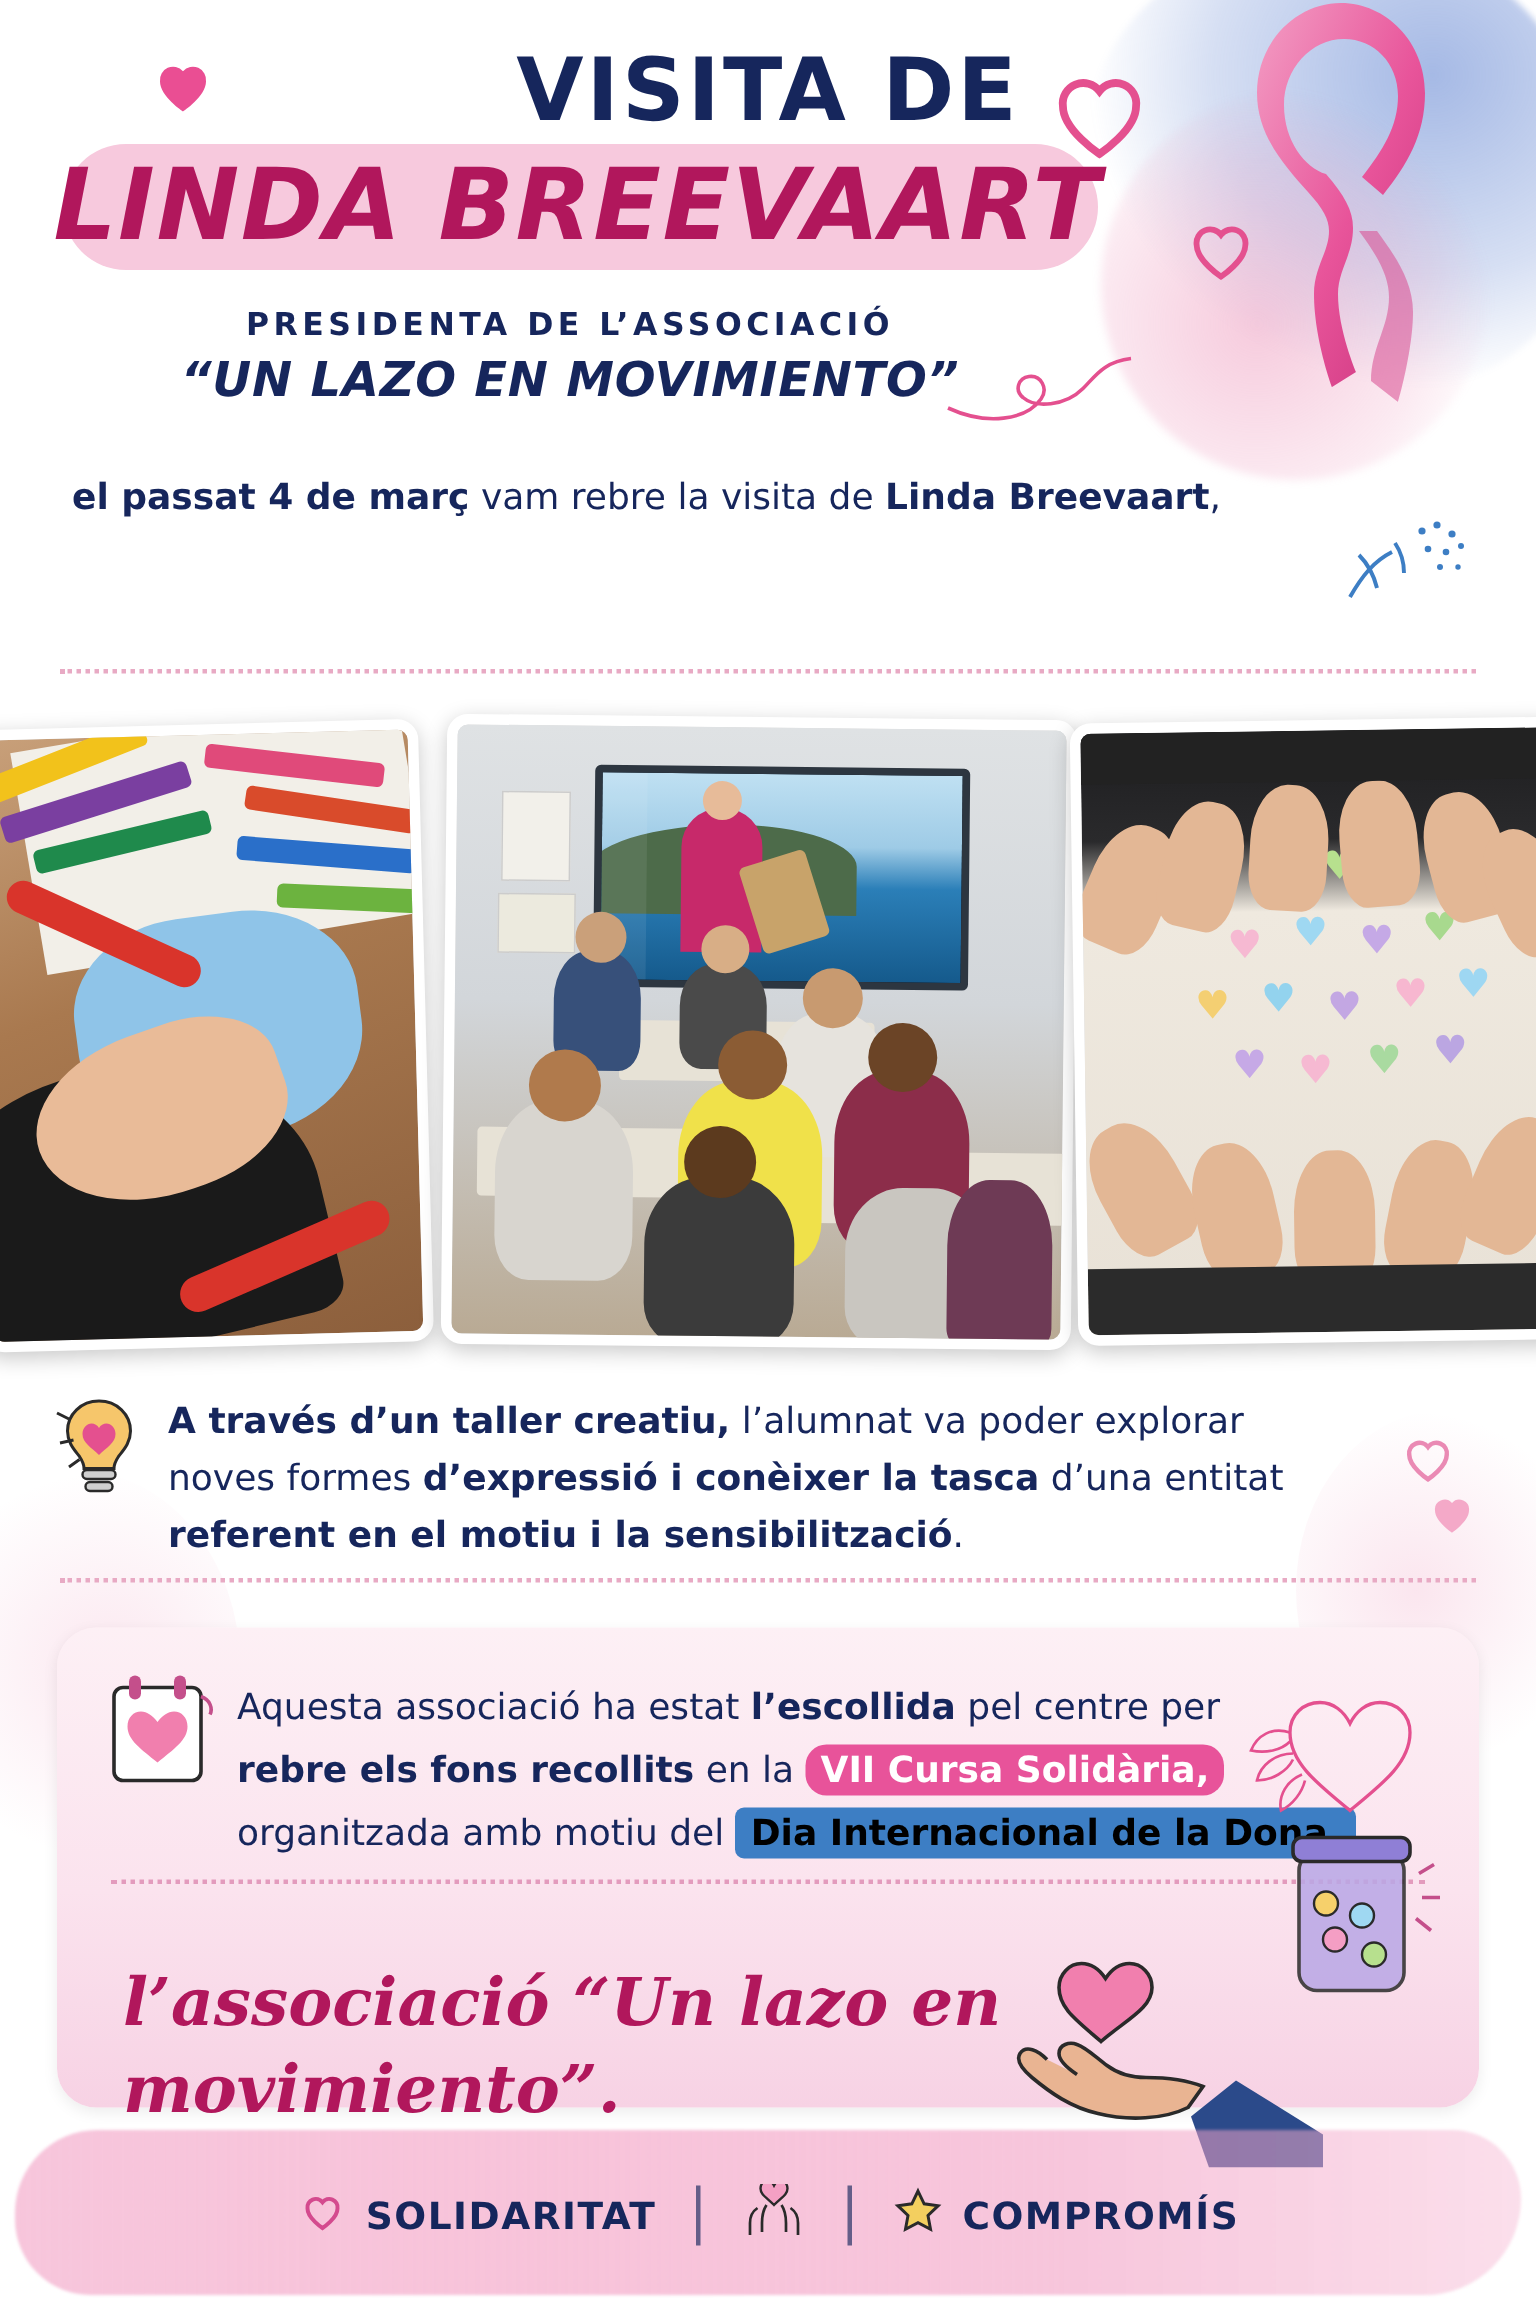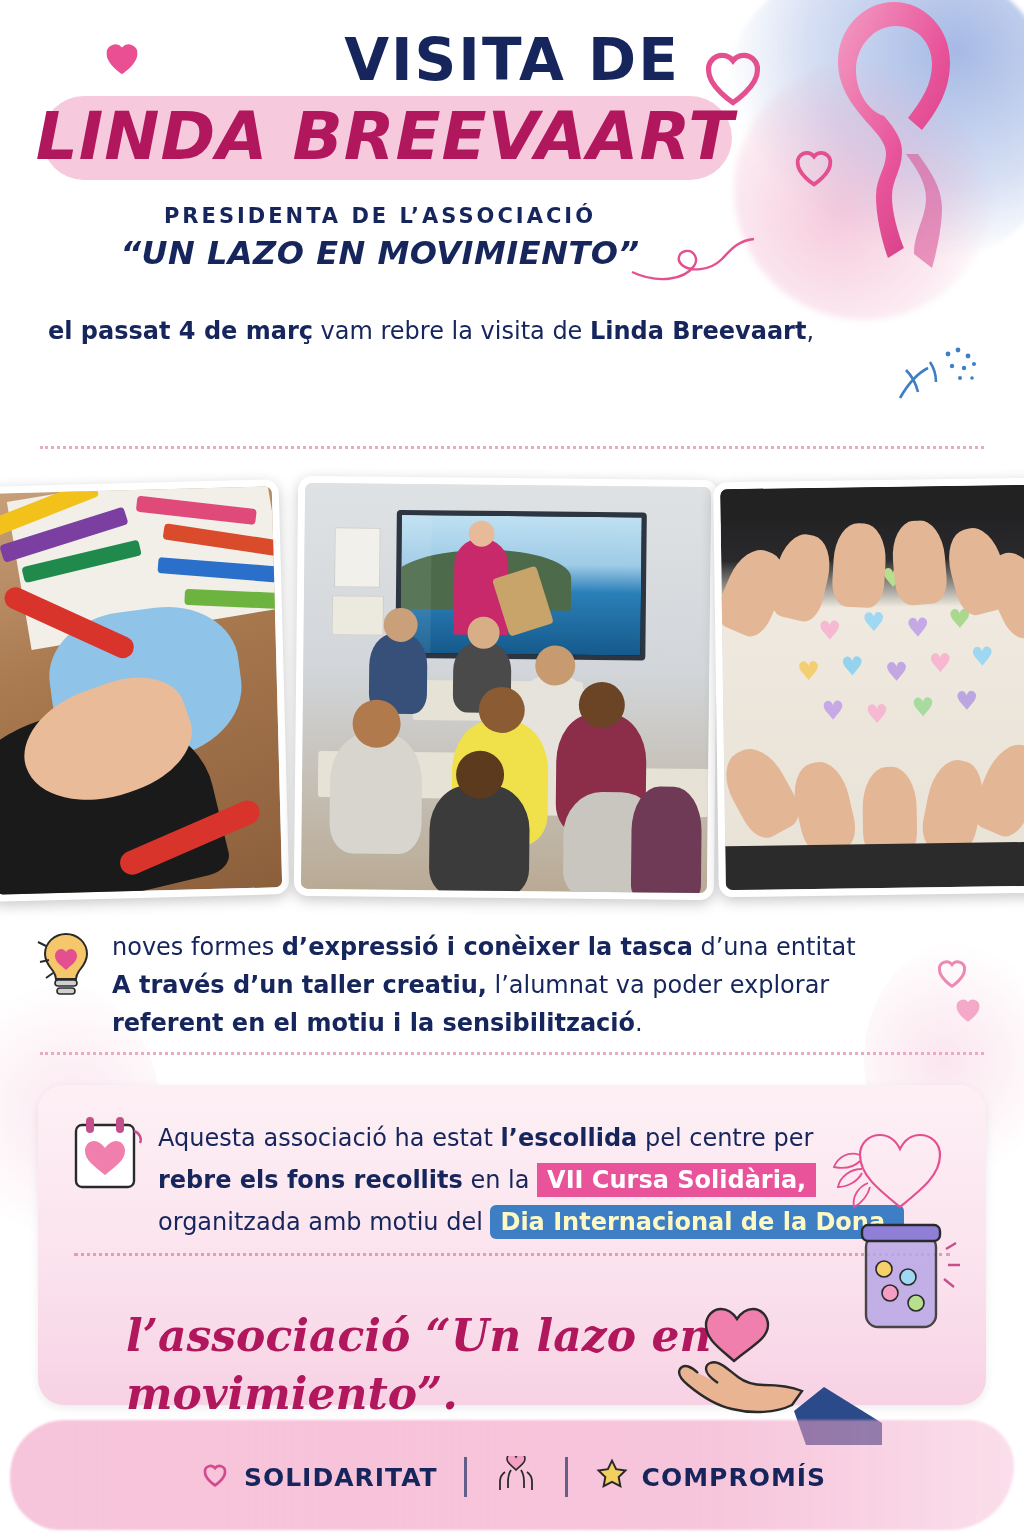--- a/index.html
+++ b/index.html
@@ -158,41 +158,41 @@
     position: absolute; top: 1085px; left: 38px; width: 948px; height: 320px;
     background: linear-gradient(180deg,#fdf0f5 0%, #fbe3ee 55%, #f7d2e4 100%);
     border-radius: 26px;
     box-shadow: 0 3px 10px rgba(0,0,0,.08);
   }
   .card-text {
     position: absolute; top: 32px; left: 120px; width: 780px;
     font-size: 24px; line-height: 42px; color: #16265c;
   }
   .hl-pink {
-    background:#e8539a; color:#fff; font-weight:bold; padding:3px 10px; border-radius:0;
+    background:#e8539a; color:#fff; font-weight:bold; padding:3px 10px; border-radius:14px;
   }
   .hl-blue {
-    background:#3d7ec4; color:#fef9c3; font-weight:bold; padding:3px 10px; border-radius:6px;
+    background:#3d7ec4; color:#000000; font-weight:bold; padding:3px 10px; border-radius:6px;
   }
   .note-icon { position:absolute; top: 28px; left: 30px; width: 76px; height: 80px; }
 
   .card-divider {
     position:absolute; top: 168px; left: 36px; width: 876px;
     border-top: 3px dotted #e39bbd;
   }
   .card-line1 {
     position: absolute; top: 186px; left: 78px; width: 790px;
     font-size: 25px; font-weight: bold; color: #16265c; line-height: 34px;
   }
   .card-line1 .don { color: #b1175c; }
   .card-line2 {
     position: absolute; top: 222px; left: 44px; width: 800px;
     font-family: "DejaVu Serif", serif;
     font-style: italic; font-weight: bold;
-    font-size: 44px; color: #b1175c; line-height: 58px; margin-left: 44px;
+    font-size: 44px; color: #b1175c; line-height: 58px;
   }
 
   
   .jar { position:absolute; right: 18px; top: 130px; width: 150px; height: 120px; }
   .palm { position:absolute; right: 112px; bottom: -40px; width: 200px; height: 150px; }
 
   
   .footer {
     position: absolute; bottom: 0; left: 0; width: 1024px; height: 140px;
   }
@@ -384,24 +384,24 @@
     <rect x="21" y="52" width="22" height="6" rx="3" fill="#cfcfcf" stroke="#2a2a2a" stroke-width="1.6"></rect>
     <rect x="23" y="60" width="18" height="6" rx="3" fill="#cfcfcf" stroke="#2a2a2a" stroke-width="1.6"></rect>
     <g stroke="#2a2a2a" stroke-width="2">
         <path d="M4 14l8 4M6 34l9-2M12 50l7-5"></path>
       </g>
   </svg>
 </div>
 
 <div class="workshop">
   <div>
+    <b>A través d’un taller creatiu,</b><span> l’alumnat va poder explorar</span>
+  </div>
+  <div>
     <span>noves formes </span><b>d’expressió i conèixer la tasca</b><span> d’una entitat</span>
-  </div>
-  <div>
-    <b>A través d’un taller creatiu,</b><span> l’alumnat va poder explorar</span>
   </div>
   <div>
     <b>referent en el motiu i la sensibilització</b><span>.</span>
   </div>
 </div>
 
 <div class="heart" style="top:952px;left:930px">
   <svg width="44" height="40" viewBox="0 0 24 24">
       <path fill="none" stroke="#ea8ab4" stroke-width="1.8" d="M12 20.5S4.5 15.6 4.5 10.7A4.2 4.2 0 0 1 12 7.6a4.2 4.2 0 0 1 7.5 3.1c0 4.9-7.5 9.8-7.5 9.8z"></path>
     </svg>

